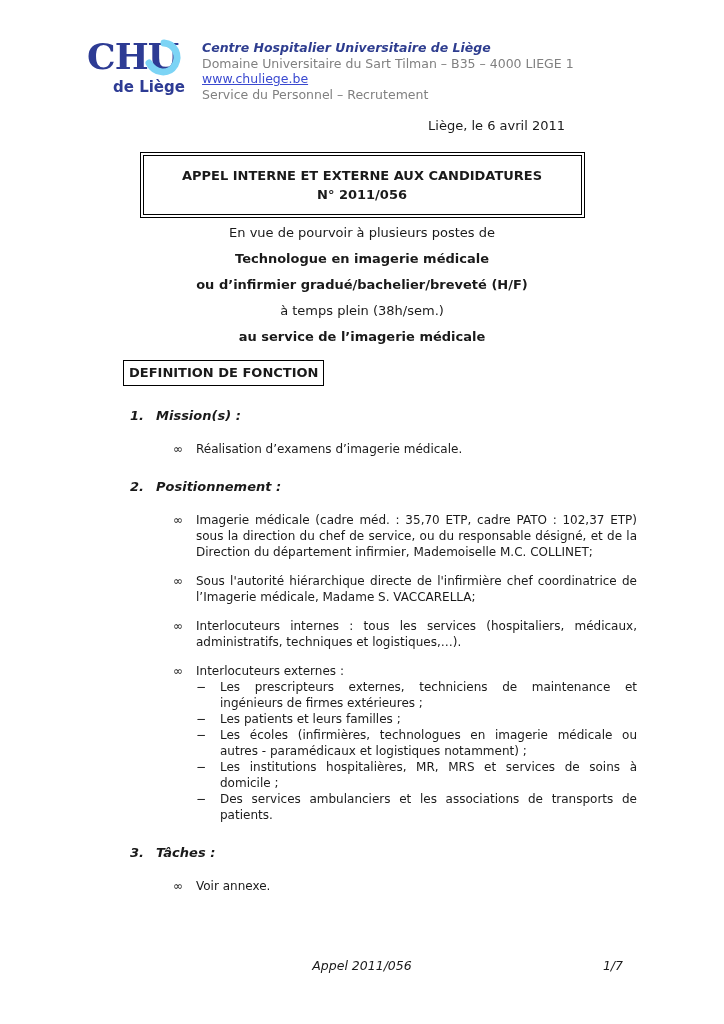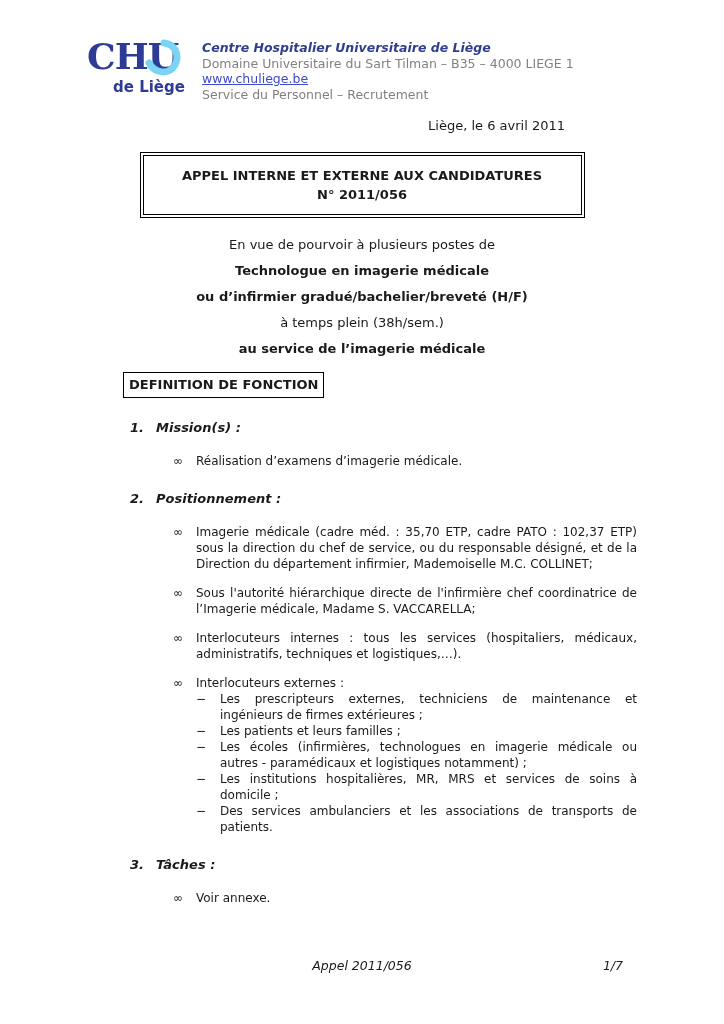--- a/index.html
+++ b/index.html
@@ -34,21 +34,21 @@
     margin: 18px auto 0 auto;
     border: 4px double #000;
     text-align: center;
     font-weight: bold;
     font-size: 13px;
     line-height: 19px;
     padding: 10px 1px;
   }
 
   
-  .intro { margin-top: 14px; text-align: center; font-size: 13px; }
+  .intro { margin-top: 2px; text-align: center; font-size: 13px; }
   .intro > div { line-height: 26px; }
   .intro .b { font-weight: bold; }
 
   
   .sec-heading { margin-top: 10px; margin-left: 36px; }
   .sec-heading span {
     display: inline-block;
     border: 1px solid #000;
     padding: 4px 5px 5px 5px;
     font-weight: bold;

